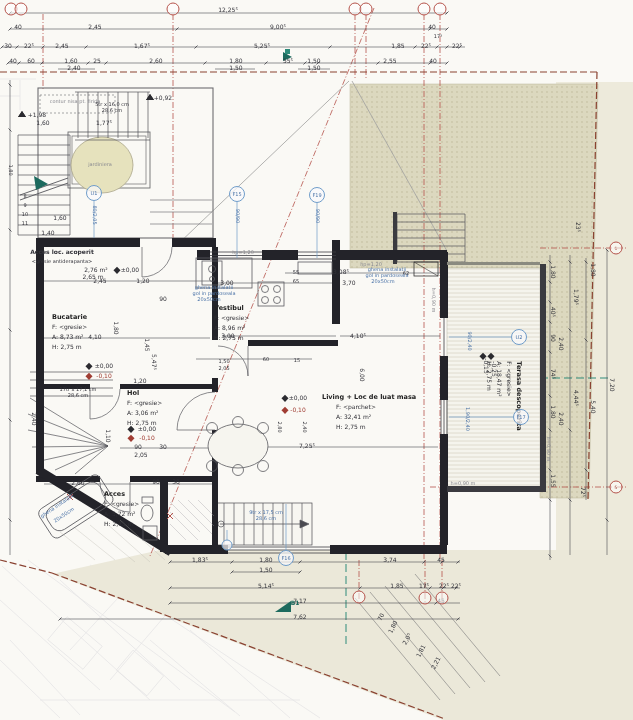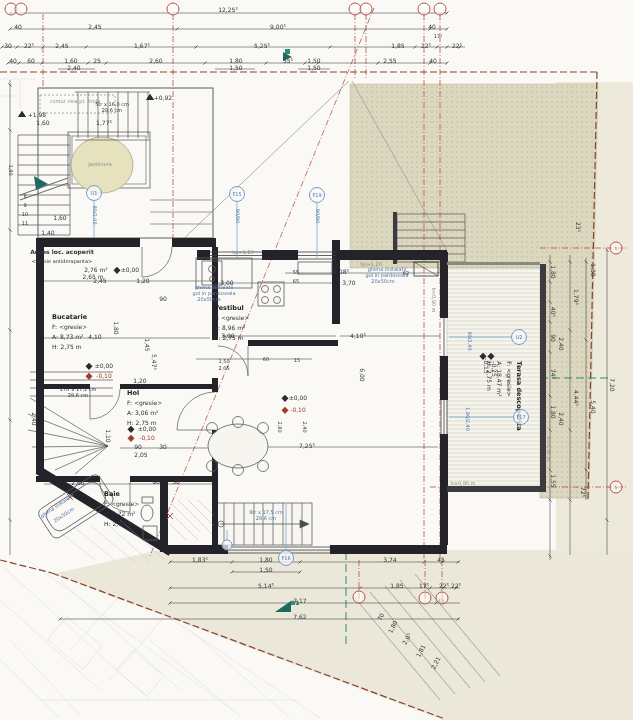--- a/index.html
+++ b/index.html
@@ -375,28 +375,34 @@
         <div class="rline">F:  &lt;gresie&gt;</div>
         <div class="rline">A:  8,73 m²</div>
         <div class="rline">H:  2,75 m</div>
       </div>
       <div class="room" style="--ind: 0px; left: 214px; top: 303px;">
         <div class="rname">Vestibul</div>
         <div class="rline">F:  &lt;gresie&gt;</div>
         <div class="rline">A:  8,96 m²</div>
         <div class="rline">H:  2,75 m</div>
       </div>
+      <div class="room" style="--ind: 14px; left: 322px; top: 392px;">
+        <div class="rname">Living + Loc de luat masa</div>
+        <div class="rline">F:  &lt;parchet&gt;</div>
+        <div class="rline">A:  32,41 m²</div>
+        <div class="rline">H:  2,75 m</div>
+      </div>
       <div class="room" style="--ind: 0px; left: 127px; top: 388px;">
         <div class="rname">Hol</div>
         <div class="rline">F:  &lt;gresie&gt;</div>
         <div class="rline">A:  3,06 m²</div>
         <div class="rline">H:  2,75 m</div>
       </div>
       <div class="room" style="--ind: 0px; left: 104px; top: 489px;">
-        <div class="rname">Baie</div>
+        <div class="rname">Acces</div>
         <div class="rline">F:  &lt;gresie&gt;</div>
         <div class="rline">A:  5,72 m²</div>
         <div class="rline">H:  2,75 m</div>
       </div>
       <div class="room rot" style="--ind: 0px; left: 504px; top: 396px;">
         <div class="rname">Terasa descoperita</div>
         <div class="rline">F:  &lt;gresie&gt;</div>
         <div class="rline">A:  18,47 m²</div>
         <div class="rline">H:  2,75 m</div>
       </div>

